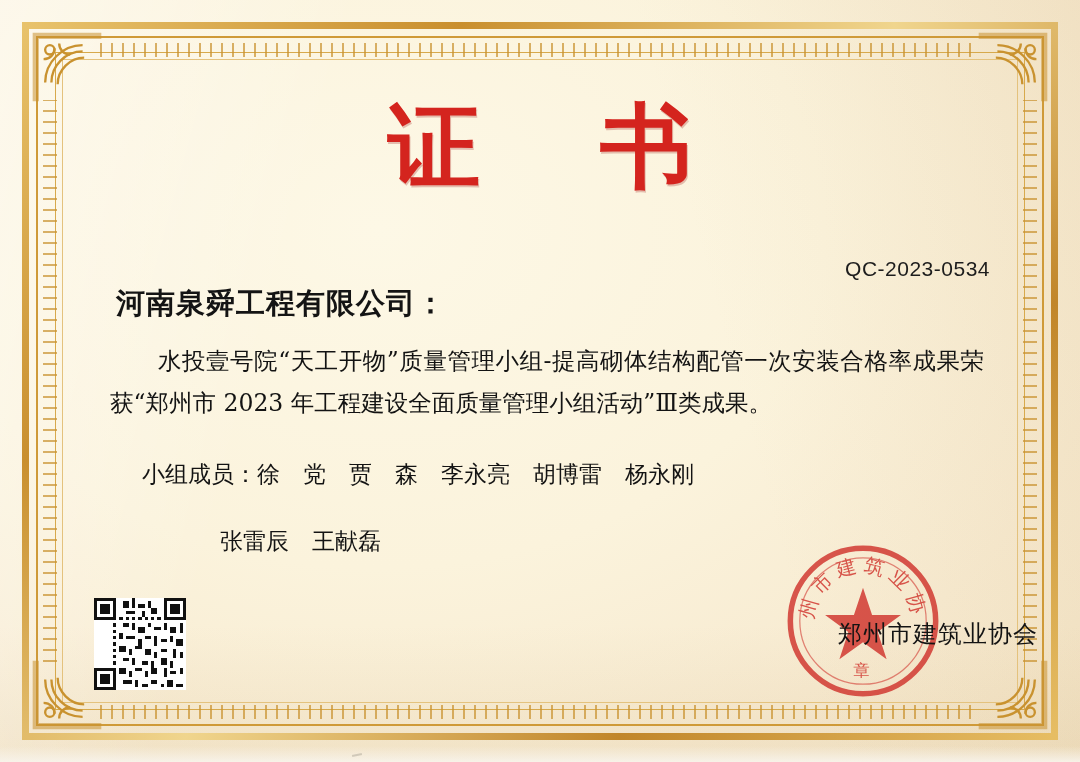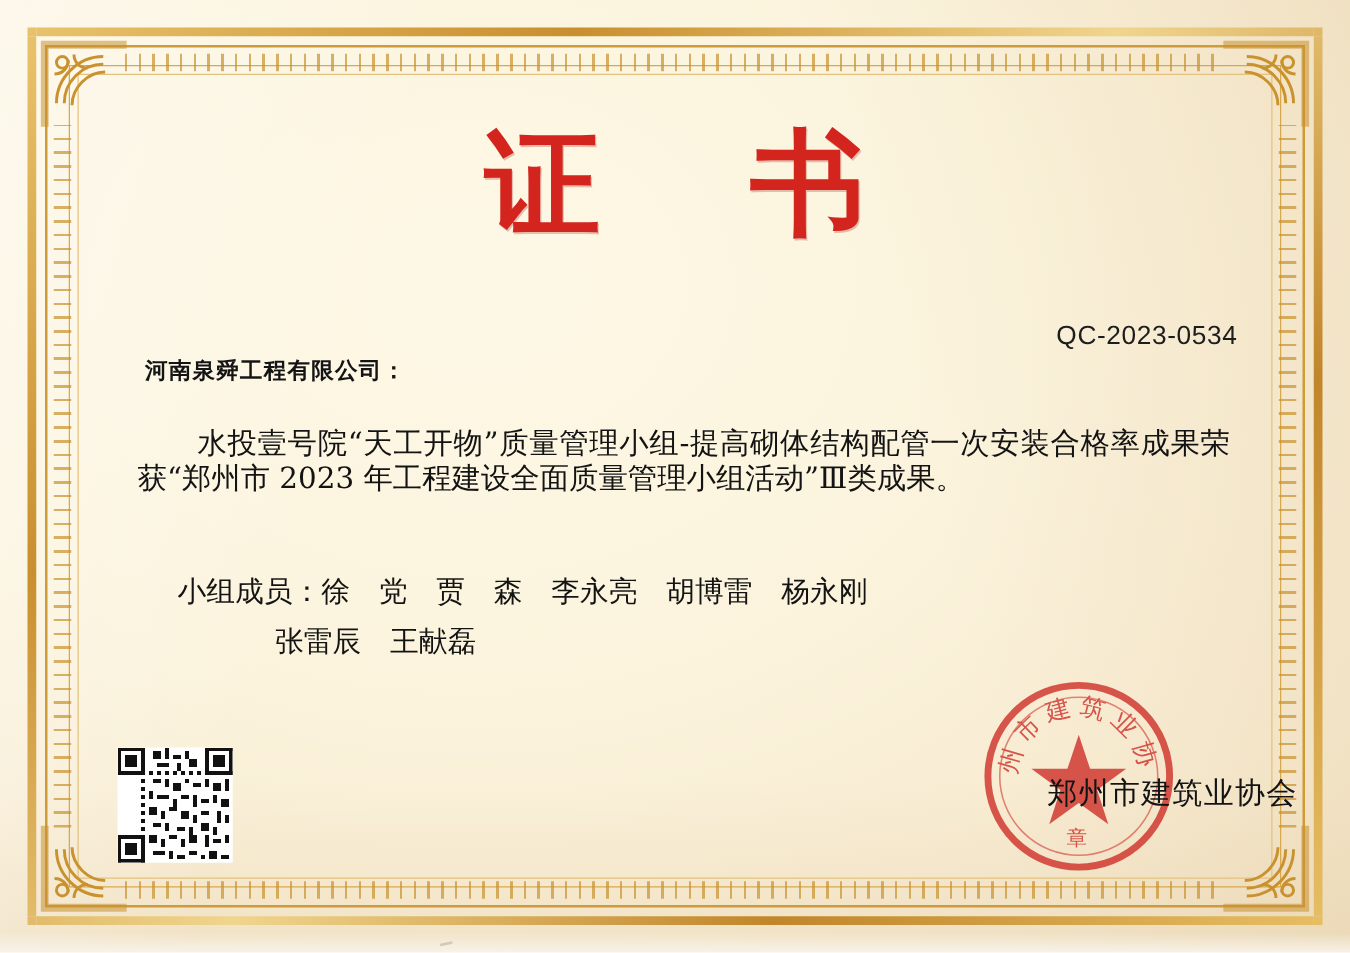--- a/index.html
+++ b/index.html
@@ -138,52 +138,52 @@
     font-family: Liberation Sans, sans-serif;
     font-size: 21px;
     color: #1d1d1d;
     letter-spacing: 0.5px;
   }
 
   .recipient {
     position: absolute;
     left: 38px;
     top: 212px;
-    font-size: 18px;
+    font-size: 29px;
     font-weight: 700;
     color: #141414;
     letter-spacing: 1px;
     font-family: "DejaVu Serif", serif;
   }
 
   .body-text {
     position: absolute;
     left: 32px;
     right: 18px;
     top: 268px;
     font-size: 23.5px;
-    line-height: 28px;
+    line-height: 42px;
     color: #131313;
     text-align: justify;
     text-indent: 48px;
     font-family: "DejaVu Serif", serif;
   }
 
   .members {
     position: absolute;
     left: 16px;
     right: 18px;
     top: 382px;
     font-size: 23px;
     line-height: 40px;
     color: #131313;
     font-family: "DejaVu Serif", serif;
   }
   .members .line1 { text-indent: 48px; }
-  .members .line2 { text-indent: 126px; }
+  .members .line2 { text-indent: 126px; margin-top: 27px; }
 
   
   .qr {
     position: absolute;
     left: 94px;
     bottom: 72px;
     width: 92px;
     height: 92px;
     background-color: #ffffff;
   }

